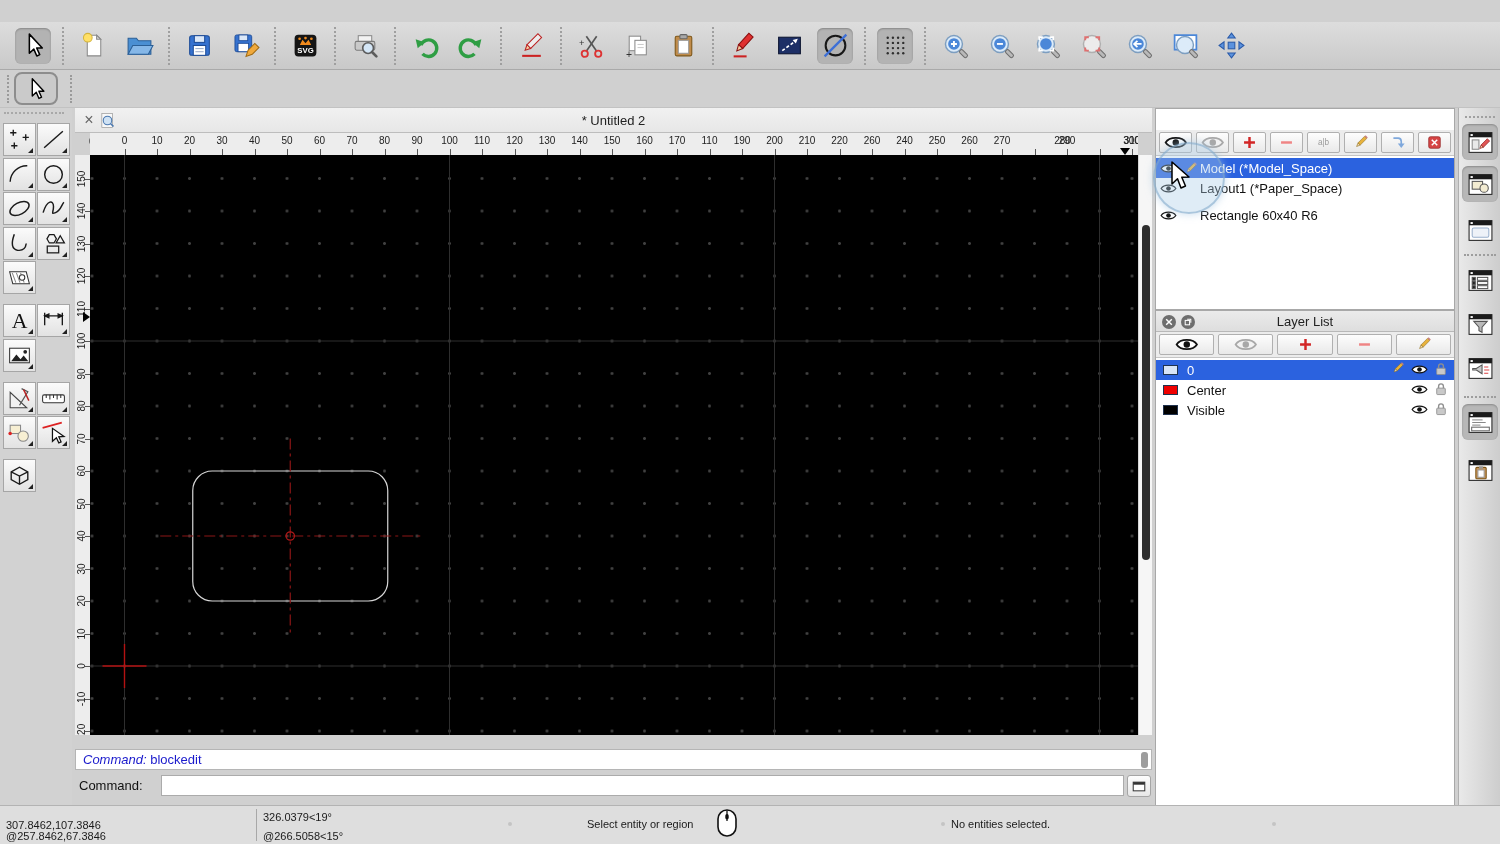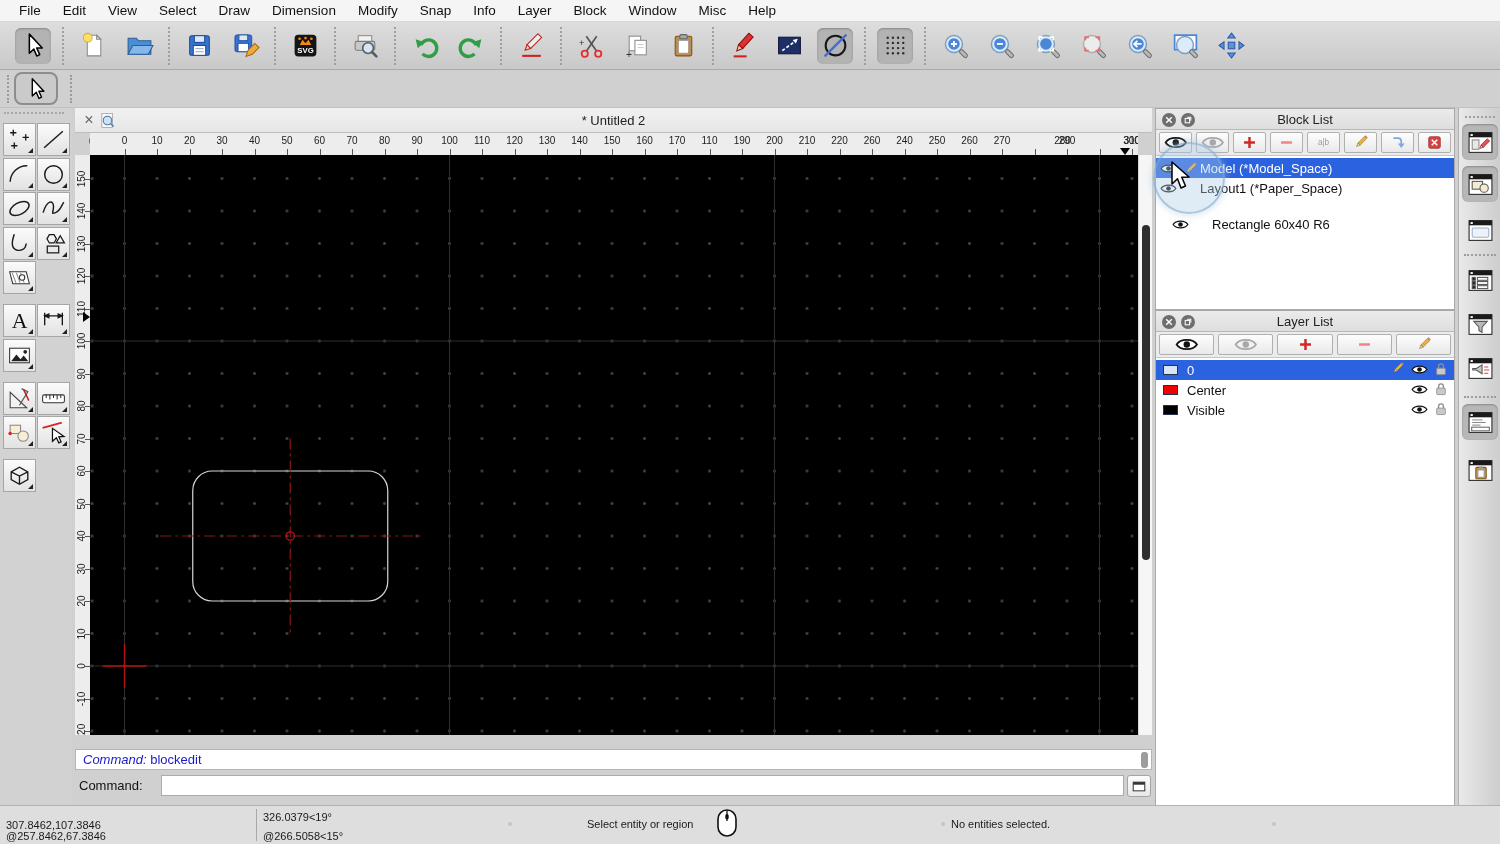--- a/index.html
+++ b/index.html
@@ -108,36 +108,20 @@
 
   
   #click-circle { left:1153px; top:142px; width:72px; height:72px; border-radius:50%; background:rgba(170,205,232,0.38); border:2px solid rgba(125,165,200,0.55); box-shadow:0 0 8px rgba(160,195,225,0.6); z-index:50; }
   #cursor { left:1169px; top:161px; width:26px; height:30px; z-index:51; }
 </style>
 </head>
 <body>
 
 <div id="app">
 
-  <div id="menubar" class="abs">
-      <div class="menu-item">File</div>
-      <div class="menu-item">Edit</div>
-      <div class="menu-item">View</div>
-      <div class="menu-item">Select</div>
-      <div class="menu-item">Draw</div>
-      <div class="menu-item">Dimension</div>
-      <div class="menu-item">Modify</div>
-      <div class="menu-item">Snap</div>
-      <div class="menu-item">Info</div>
-      <div class="menu-item">Layer</div>
-      <div class="menu-item">Block</div>
-      <div class="menu-item">Window</div>
-      <div class="menu-item">Misc</div>
-      <div class="menu-item">Help</div>
-    </div>
 
   <div id="toolbar" class="abs">
       <div class="tb-btn active">
         <svg viewBox="0 0 28 28">
           <path d="M10 3 L10 21.5 L14.3 17.5 L17.2 24.2 L20 22.8 L17.1 16.4 L22.5 16.4 Z" fill="#fff" stroke="#000" stroke-width="1.5" stroke-linejoin="round"></path>
         </svg>
       </div>
       <div class="tb-sep"></div>
       <div class="tb-btn">
         <svg viewBox="0 0 28 28">
@@ -633,34 +617,20 @@
     <input id="cmd-input" type="text" value="" style="">
     <div id="cmd-winbtn">
       <svg viewBox="0 0 22 18">
           <rect x="3" y="3" width="16" height="12" fill="#fff" stroke="#333" stroke-width="1.4"></rect>
           <rect x="3" y="3" width="16" height="3.5" fill="#333"></rect>
         </svg>
     </div>
   </div>
 
   <div id="block-panel" class="abs panel">
-    <div class="panel-header">
-      <div class="circ-btn" style="left:6px;">
-          <svg viewBox="0 0 10 10" width="8" height="8">
-            <path d="M1.5 1.5 L8.5 8.5 M8.5 1.5 L1.5 8.5" stroke="#fff" stroke-width="1.8"></path>
-          </svg>
-        </div>
-      <div class="circ-btn" style="left:25px;">
-          <svg viewBox="0 0 10 10" width="8" height="8">
-            <rect x="1.5" y="3" width="5.5" height="5.5" fill="none" stroke="#fff" stroke-width="1.3"></rect>
-            <path d="M4 1.5 h4.5 v4.5" fill="none" stroke="#fff" stroke-width="1.3"></path>
-          </svg>
-        </div>
-      <div class="panel-title">Block List</div>
-    </div>
     <div class="panel-toolbar" id="block-toolbar">
         <div class="pt-btn">
           <svg viewBox="0 0 22 14">
             <path d="M1.5 7 C5 1.2 17 1.2 20.5 7 C17 12.8 5 12.8 1.5 7 Z" fill="#fff" stroke="#111" stroke-width="1.6"></path>
             <circle cx="11" cy="7" r="3" fill="#111"></circle>
           </svg>
         </div>
         <div class="pt-btn">
           <svg viewBox="0 0 22 14">
             <path d="M1.5 7 C5 1.2 17 1.2 20.5 7 C17 12.8 5 12.8 1.5 7 Z" fill="#f2f2f2" stroke="#a8a8a8" stroke-width="1.6"></path>
@@ -726,21 +696,21 @@
         <div class="list-row" style="top: 69px;">
           <span class="row-eye">
             <svg viewBox="0 0 22 14">
               <path d="M1.5 7 C5 1.2 17 1.2 20.5 7 C17 12.8 5 12.8 1.5 7 Z" fill="#fff" stroke="#111" stroke-width="1.6"></path>
               <circle cx="11" cy="7" r="3" fill="#111"></circle>
             </svg>
           </span>
           <span class="row-edit"></span>
           <span>Layout1 (*Paper_Space)</span>
         </div>
-        <div class="list-row" style="top: 105px; padding-left: 12px;">
+        <div class="list-row" style="top: 96px;">
           <span class="row-eye">
             <svg viewBox="0 0 22 14">
               <path d="M1.5 7 C5 1.2 17 1.2 20.5 7 C17 12.8 5 12.8 1.5 7 Z" fill="#fff" stroke="#111" stroke-width="1.6"></path>
               <circle cx="11" cy="7" r="3" fill="#111"></circle>
             </svg>
           </span>
           <span class="row-edit"></span>
           <span>Rectangle 60x40 R6</span>
         </div>
       </div>

